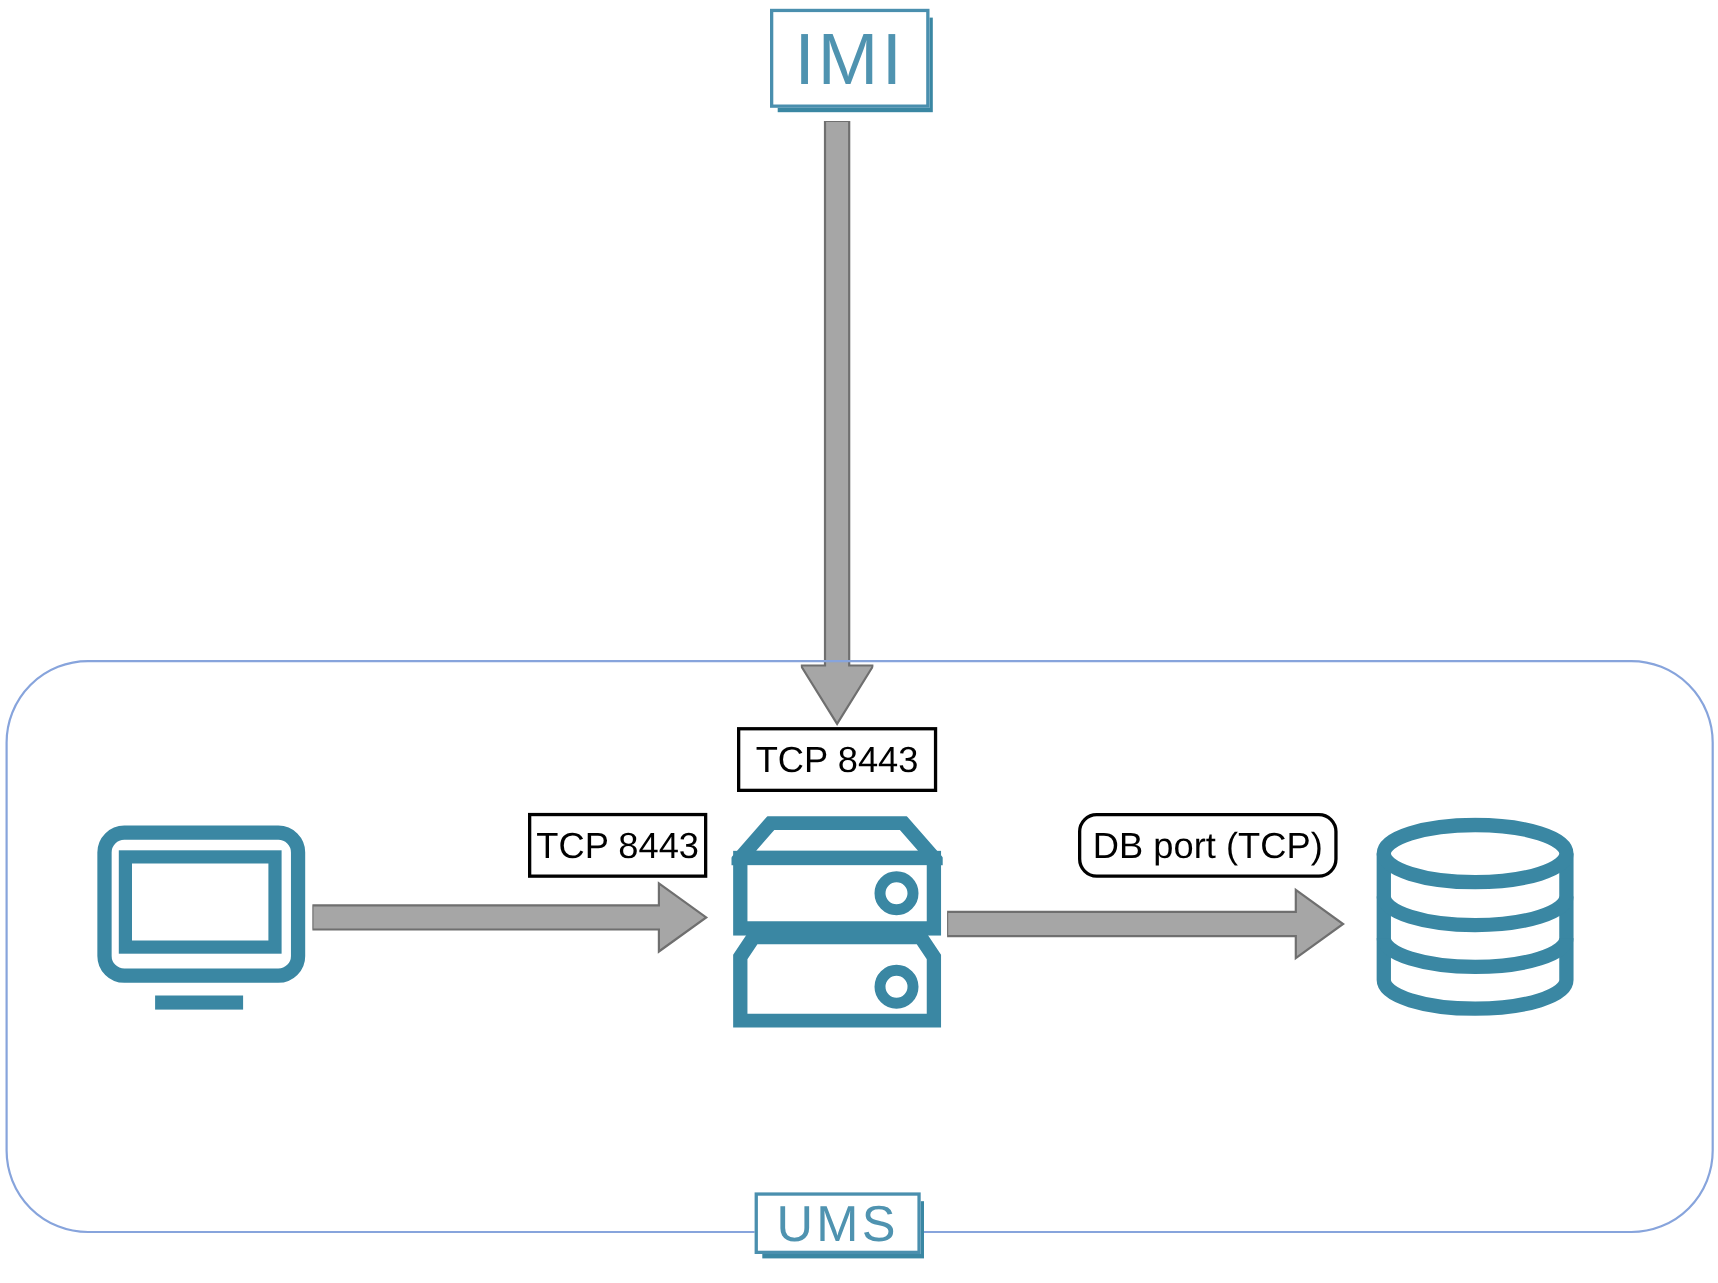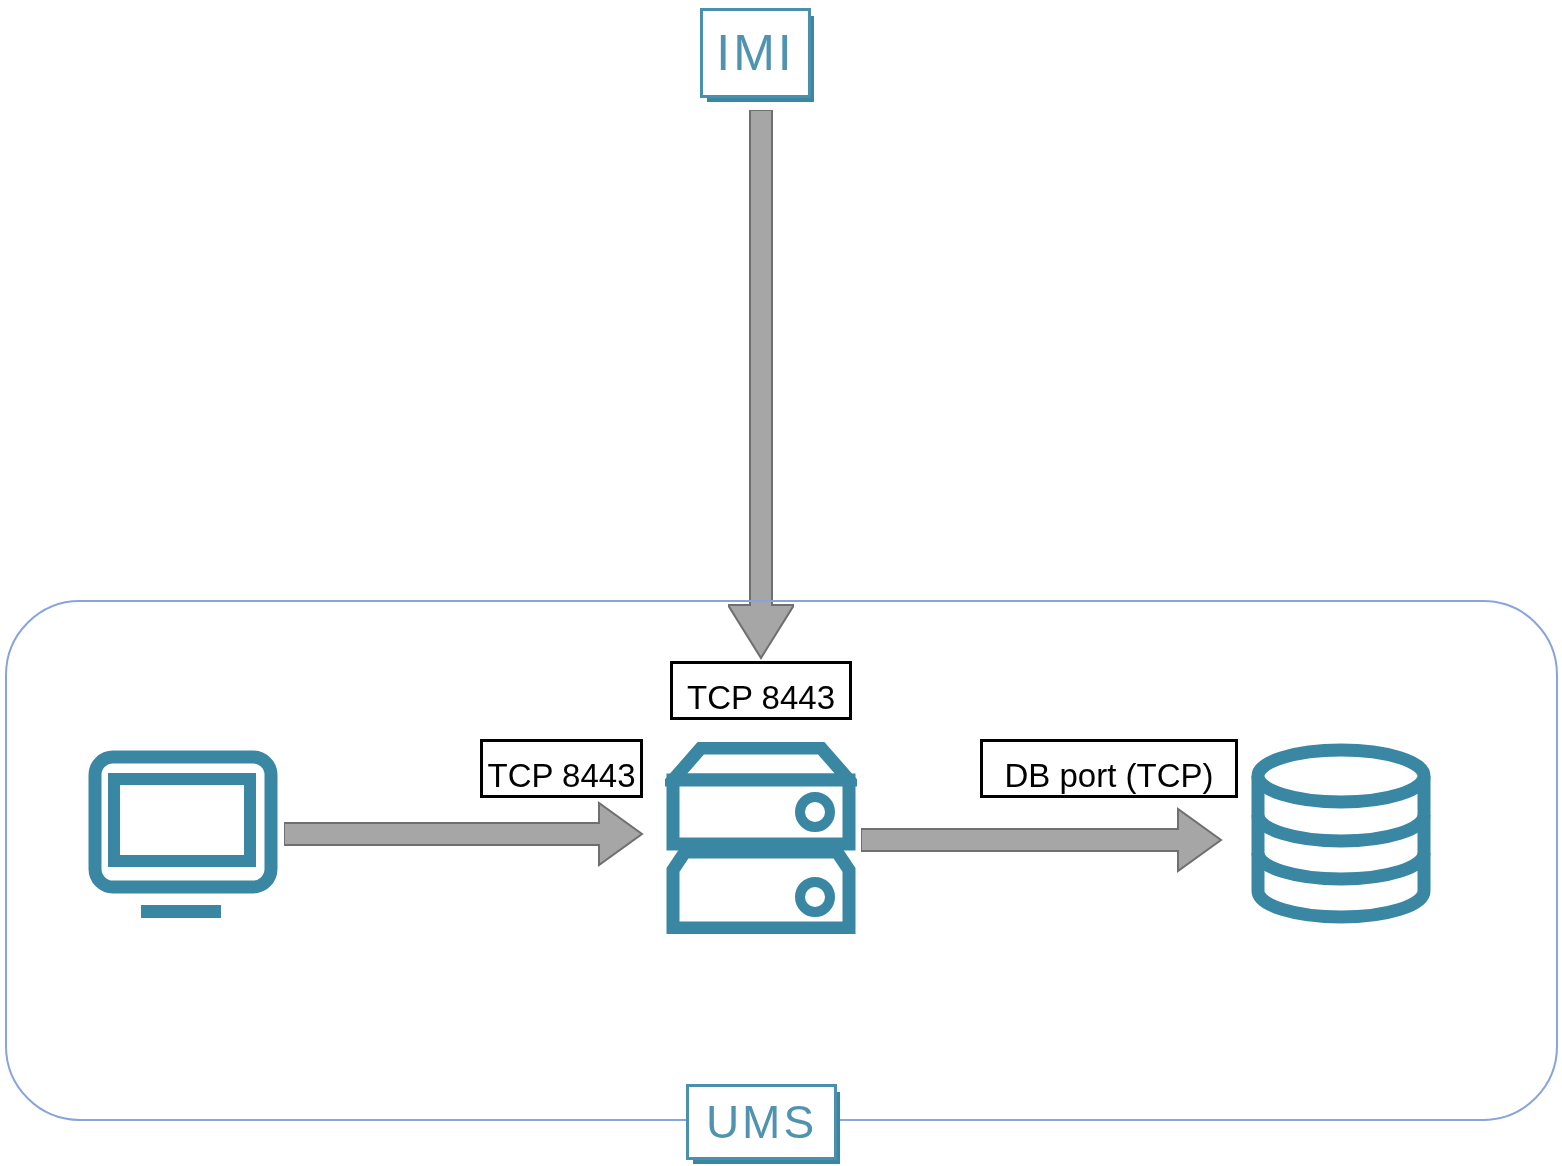--- a/index.html
+++ b/index.html
@@ -22,33 +22,33 @@
 
   
   .logo-box {
     position: absolute; z-index: 6;
     background: #ffffff;
     border: 3px solid #4a8fae;
     box-shadow: 5px 6px 0 -2px #3a87a3;
     display: flex; align-items: center; justify-content: center;
     color: #4f93b0; letter-spacing: 3px; font-weight: 200;
   }
-  .imi-box { left: 700px; top: 8px; width: 111px; height: 90px; font-size: 50px; }
-  .ums-box { left: 686px; top: 1084px; width: 151px; height: 76px; font-size: 46px; }
+  .imi-box { left: 700px; top: 8px; width: 145px; height: 90px; font-size: 66px; }
+  .ums-box { left: 686px; top: 1084px; width: 151px; height: 56px; font-size: 46px; }
 
   
   .port-box {
     position: absolute; z-index: 5;
     background: #ffffff; border: 3px solid #000000;
-    display: flex; align-items: flex-end; justify-content: center;
+    display: flex; align-items: center; justify-content: center;
     font-size: 33px; color: #000000; white-space: nowrap;
   }
   .port-top   { left: 670px; top: 661px; width: 182px; height: 59px; }
   .port-left  { left: 480px; top: 739px; width: 163px; height: 59px; }
-  .port-right { left: 980px; top: 739px; width: 258px; height: 59px; }
+  .port-right { left: 980px; top: 739px; width: 236px; height: 59px; border-radius: 17px; }
 
   
   .icon { position: absolute; z-index: 4; }
   .icon-console { left: 88px;  top: 750px; }
   .icon-server  { left: 665px; top: 742px; }
   .icon-db      { left: 1250px; top: 743px; }
 
   
   .node-label {
     position: absolute; z-index: 4;

